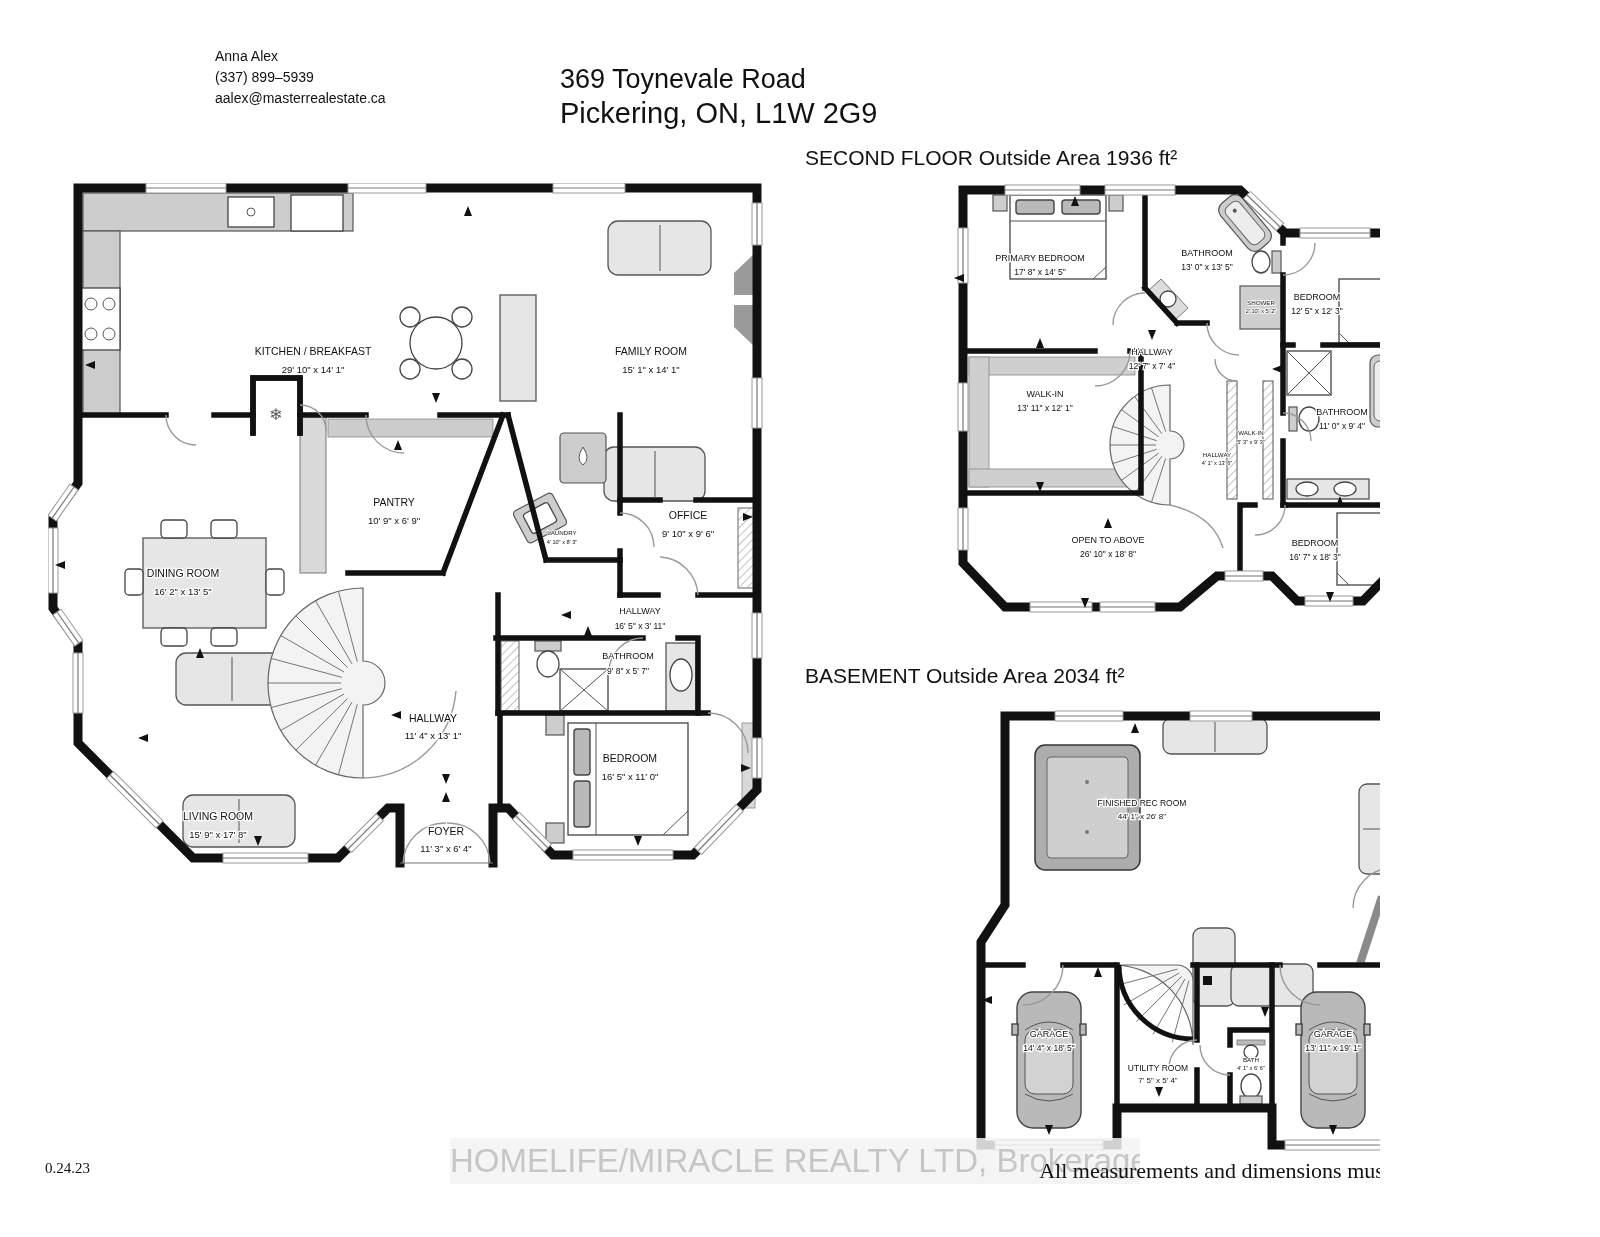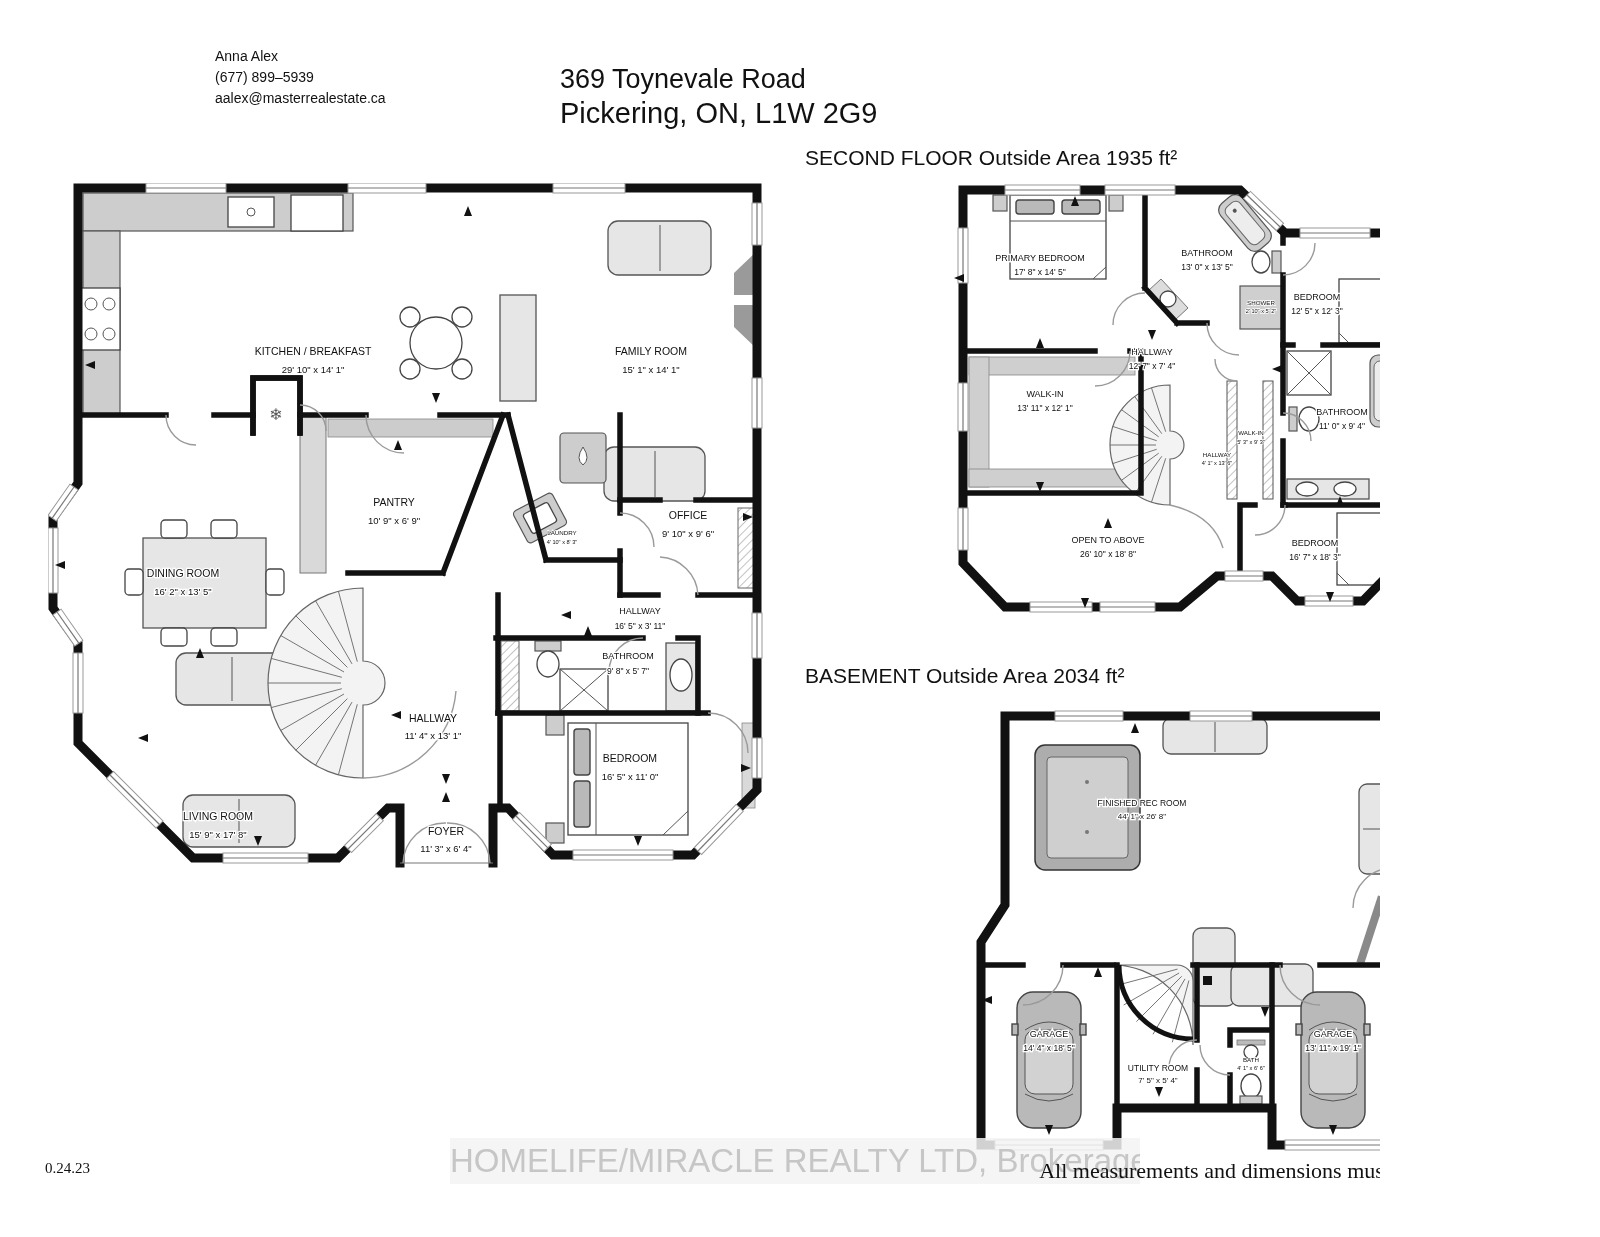--- a/index.html
+++ b/index.html
@@ -47,29 +47,29 @@
   .lbl-t{font-size:6.2px;stroke-width:1.5px;}
   .dim-t{font-size:5.6px;stroke-width:1.5px;}
 </style>
 </head>
 <body>
 
 <div id="page">
 
   <div class="contact">
     <div>Anna Alex</div>
-    <div>(677) 899–5939</div>
+    <div>(337) 899–5939</div>
     <div>aalex@masterrealestate.ca</div>
   </div>
   <div class="addr">
     <div class="addr1">369 Toynevale Road</div>
     <div class="addr2">Pickering, ON, L1W 2G9</div>
   </div>
 
-  <div class="plan-title" id="t-second">SECOND FLOOR Outside Area 1935 ft²</div>
+  <div class="plan-title" id="t-second">SECOND FLOOR Outside Area 1936 ft²</div>
   <div class="plan-title" id="t-basement">BASEMENT Outside Area 2034 ft²</div>
 
   <svg id="p-main" class="plan" width="715" height="725" viewBox="0 0 715 725">
     <defs>
       <pattern id="hatch" width="6" height="6" patternUnits="userSpaceOnUse" patternTransform="rotate(45)">
         <line x1="0" y1="0" x2="0" y2="6" stroke="#888" stroke-width="1"></line>
       </pattern>
     </defs>
 
     <g>

